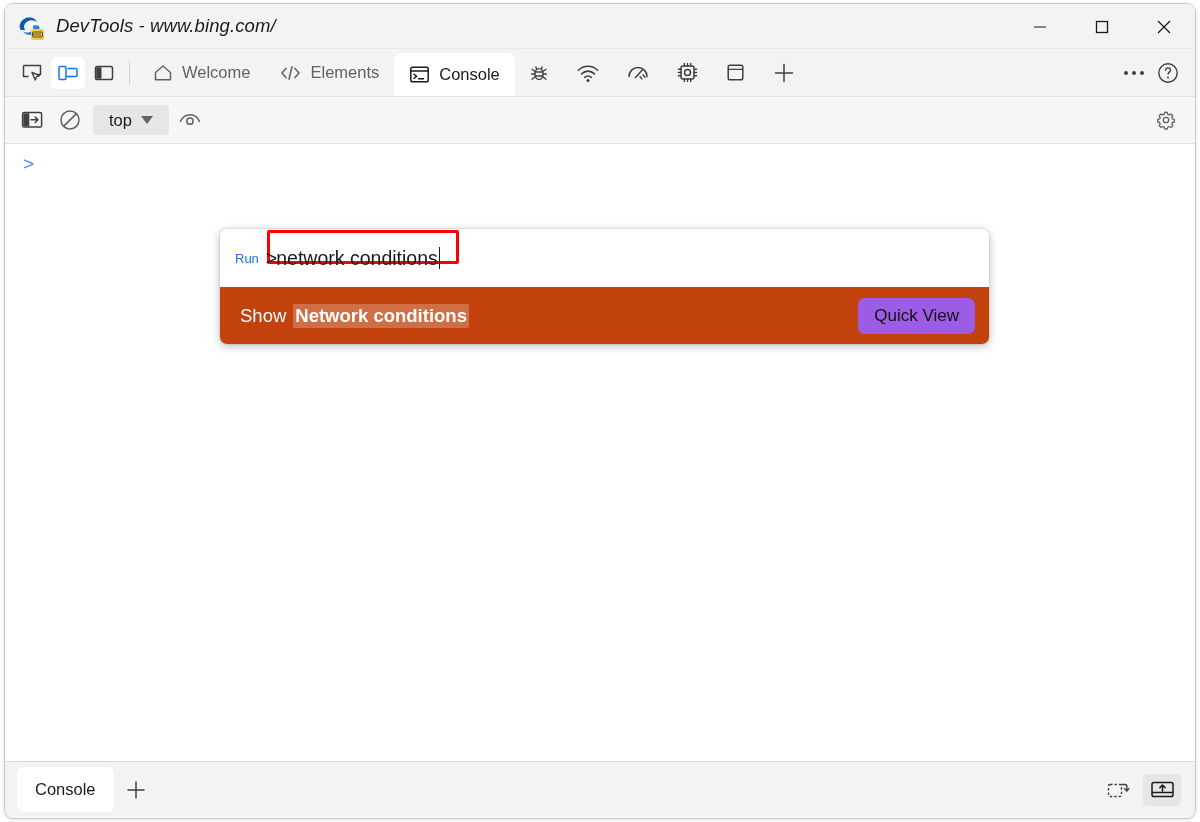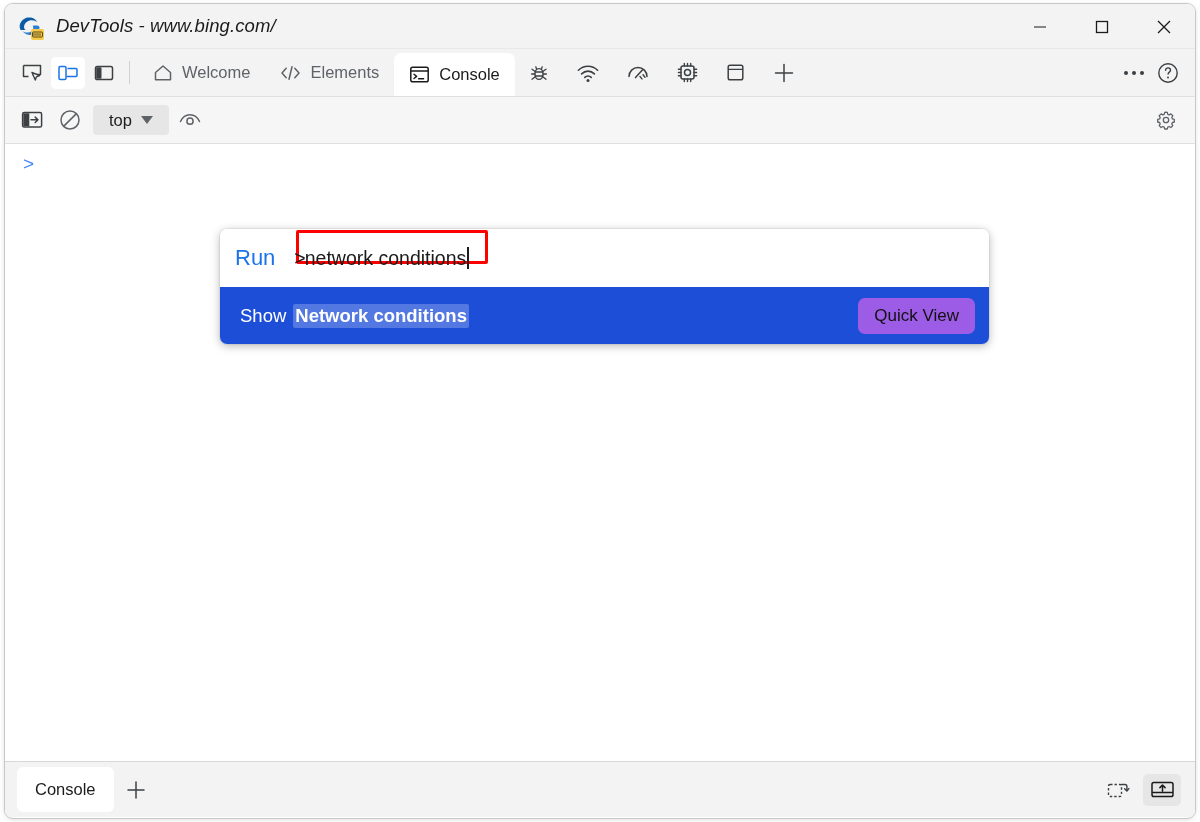--- a/index.html
+++ b/index.html
@@ -206,23 +206,23 @@
     overflow: hidden;
     z-index: 40;
   }
   .palette-input-row {
     height: 58px;
     display: flex; align-items: center;
     padding-left: 15px;
     background: #ffffff;
   }
   .run-label {
-    font-size: 22px;
+    font-size: 13px;
     color: #1a73e8;
-    margin-right: 19px;
+    margin-right: 7px;
     white-space: nowrap;
   }
   .gt-sign {
     font-size: 19.5px;
     color: #1b1b1b;
     margin-right: 0px;
     position: relative;
     z-index: 2;
   }
   .input-annot {
@@ -252,21 +252,21 @@
     position: relative;
     z-index: 2;
     display: inline-block;
     width: 1.5px; height: 22px;
     background: #1b1b1b;
     margin-left: 1px;
     vertical-align: middle;
   }
   .palette-result {
     height: 57px;
-    background: #1d4ed8;
+    background: #c2410c;
     display: flex; align-items: center;
     padding: 0 14px 0 20px;
   }
   .result-text {
     font-size: 18.5px;
     color: #ffffff;
     white-space: nowrap;
     display: flex; align-items: baseline; gap: 7px;
   }
   .result-match {

